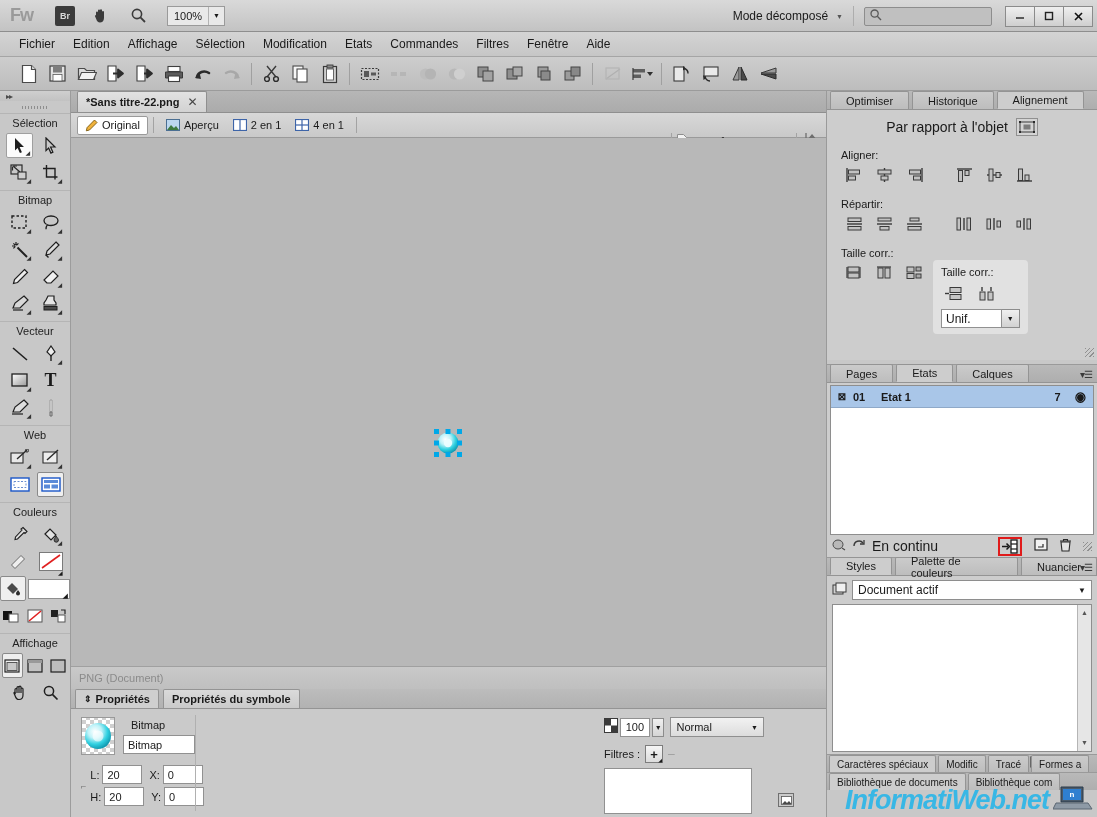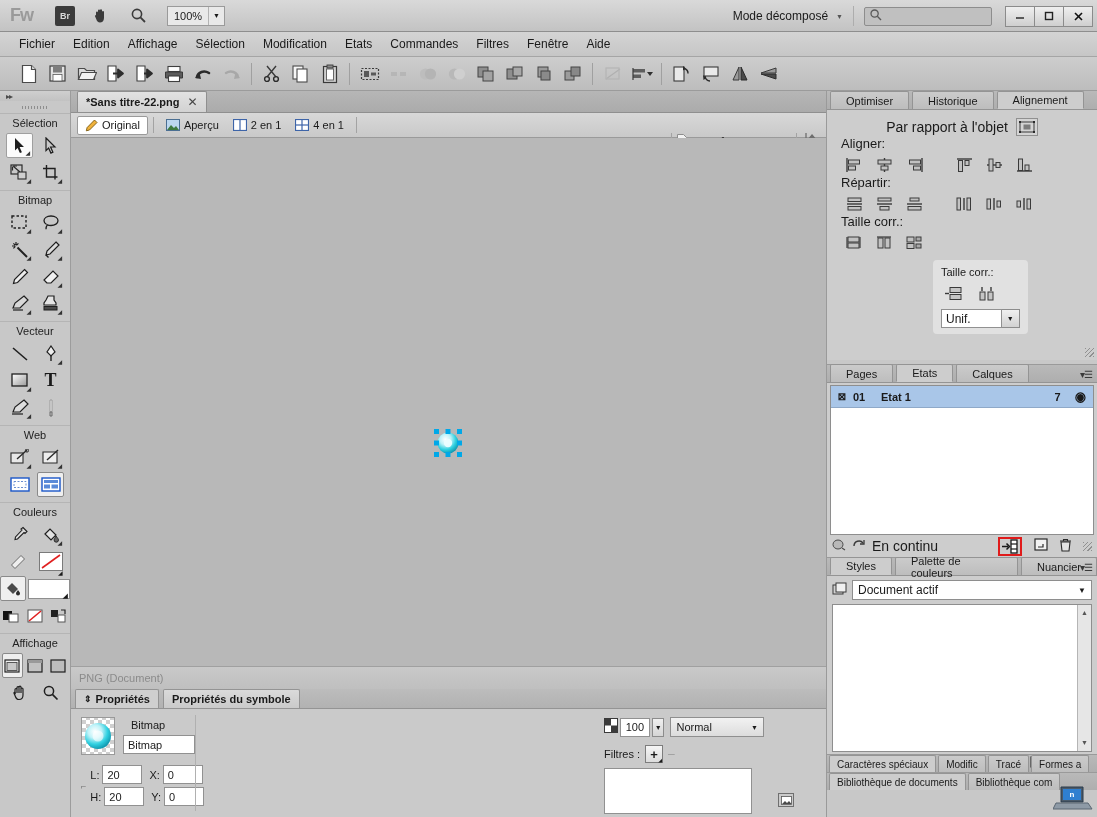--- a/index.html
+++ b/index.html
@@ -132,21 +132,21 @@
   .dock{ position:absolute;left:826px;top:91px;width:271px;height:726px;background:#c8c8c8;border-left:1px solid #9a9a9a;}
   .panel-tabs{ height:19px;background:linear-gradient(#b9b9b9,#aeaeae);display:flex;align-items:flex-end;position:relative;
      border-bottom:1px solid #949494;}
   .ptb{ height:18px;display:flex;align-items:center;padding:0 15px;font-size:11px;
      background:linear-gradient(#cbcbcb,#bdbdbd);border:1px solid #949494;border-bottom:none;margin-left:3px;border-radius:2px 2px 0 0;}
   .ptb.on{ background:#cdcdcd;border-bottom:1px solid #cdcdcd;font-weight:normal;}
   .panel-menu{ position:absolute;right:5px;bottom:2px;font-size:10px;color:#3a3a3a;letter-spacing:-1px;}
   .align-panel{ background:#cdcdcd;height:250px;padding:8px 10px;position:relative;}
   .ap-top{ display:flex;align-items:center;justify-content:center;gap:8px;font-size:14px;}
   .ap-box{ width:22px;height:18px;border:1px solid #909090;background:#d4d4d4;display:flex;align-items:center;justify-content:center;}
-  .ap-h{ font-size:13px;margin:0 0 4px 4px;}
+  .ap-h{ font-size:11px;margin:13px 0 4px 4px;}
   .ap-row{ display:flex;gap:4px;padding-left:4px;}
   .ap-ico{ width:26px;height:20px;display:flex;align-items:center;justify-content:center;}
   .ap-gap{ width:16px;}
   .matchbox{ position:absolute;left:106px;top:150px;width:95px;background:#e1e1e1;border-radius:4px;padding:6px 8px;}
   .resize-grip{ position:absolute;right:3px;bottom:3px;width:9px;height:9px;
      background:repeating-linear-gradient(135deg,#909090 0 1px,transparent 1px 3px);}
   .state-row{ height:22px;display:flex;align-items:center;background:#a9c6e8;border-bottom:1px solid #8fa9c8;font-size:11px;font-weight:bold;}
   .state-list{ height:150px;background:#fff;border:1px solid #8e8e8e;margin:0 3px;}
   .states-foot{ height:22px;display:flex;align-items:center;padding:0 5px;font-size:14px;gap:6px;}
   .redbox{ border:2px solid #e01b1b; padding:0px 1px; display:flex;align-items:center;}
@@ -1172,20 +1172,21 @@
       <div class="btb">Modific</div>
       <div class="btb">Tracé</div>
       <div class="btb">Formes a</div>
     </div>
     <div class="bottom-tabs">
       <div class="btb on">Bibliothèque de documents</div>
       <div class="btb">Bibliothèque com</div>
     </div>
   </div>
 
+  <div class="watermark">InformatiWeb.net</div>
   <div class="wm-laptop">
     <svg width="40" height="28" viewBox="0 0 40 28">
       <path d="M8 3h22v15H8z" fill="#4a5a6a" stroke="#2a3a4a" stroke-width="1"></path>
       <path d="M10 5h18v11H10z" fill="#2f7fd0"></path>
       <text x="19" y="13" font-size="8" fill="#fff" text-anchor="middle" font-family="Liberation Sans, sans-serif" font-weight="bold">n</text>
       <path d="M3 19h32l4 6H0z" fill="#8e9aa6" stroke="#5a6672" stroke-width="1"></path>
     </svg>
   </div>
 
 </div>

